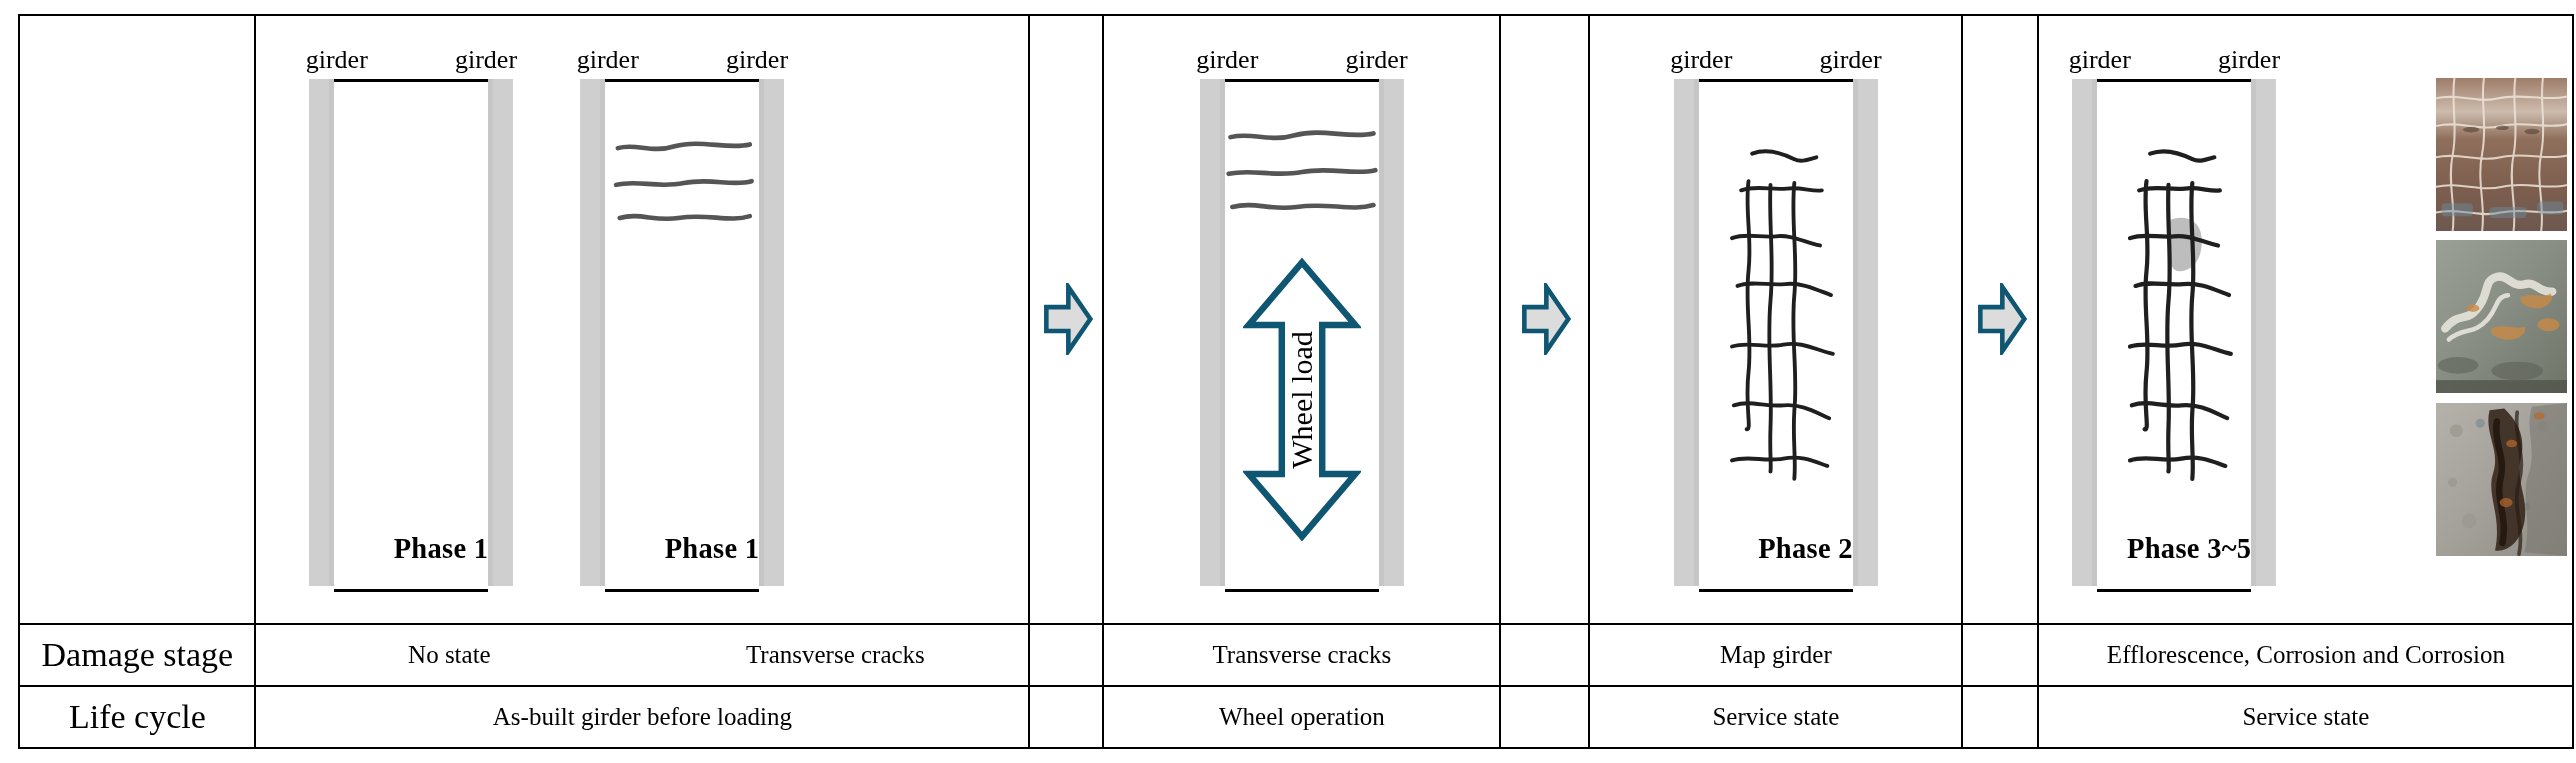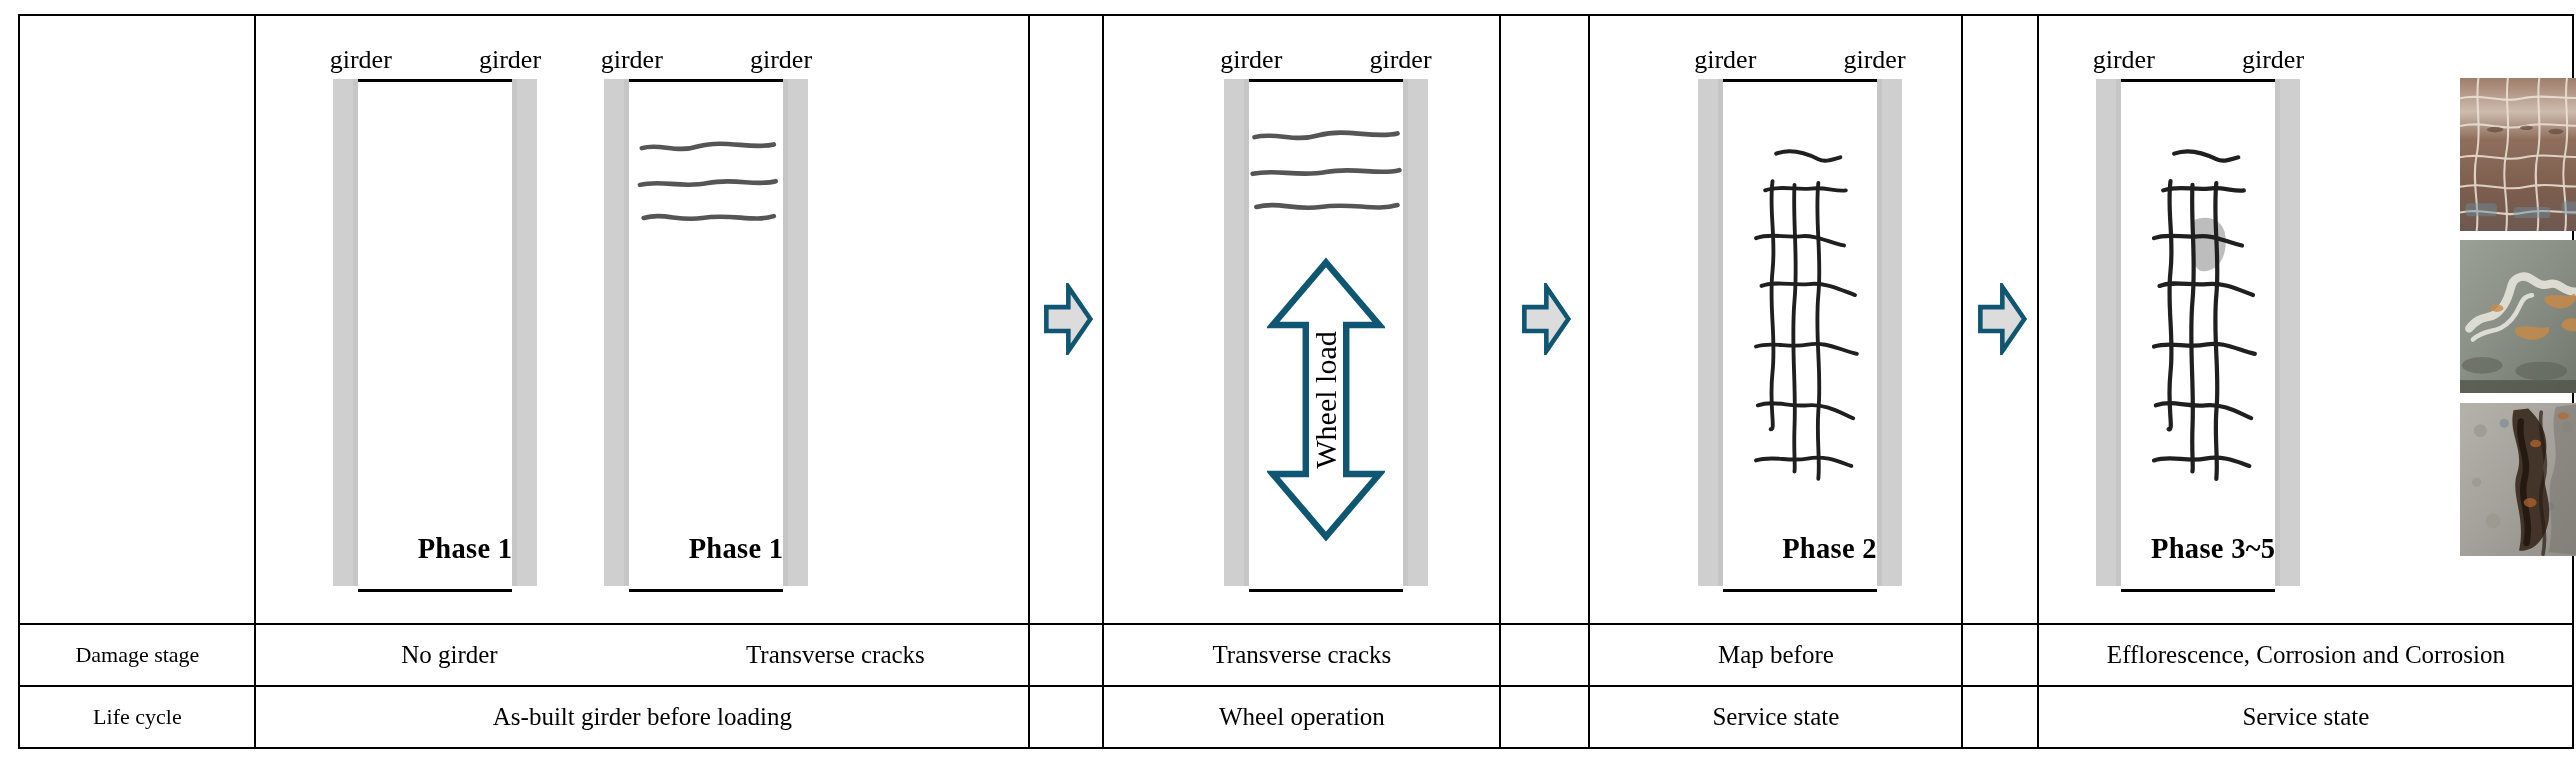--- a/index.html
+++ b/index.html
@@ -20,29 +20,29 @@
   }
   table.matrix td{
     border:2.8px solid #000;
     padding:0;
     vertical-align:middle;
     text-align:center;
     background:#fff;
   }
   td.spacer{border-top:2.8px solid #000;border-bottom:2.8px solid #000;}
   td.gap{border:2.8px solid #000;}
-  td.rowlabel{font-size:22px;}
+  td.rowlabel{font-size:34px;}
   td.rowtext{font-size:25px;}
   tr.r-decks td{height:579px;}
   tr.r-damage td{height:57px;}
   tr.r-life  td{height:57px;}
 
   
   .deckwrap{
-    position:relative;width:100%;height:579px;margin-left:24px;
+    position:relative;width:100%;height:579px;
   }
   .deck{
     position:absolute;top:16.5px;
     width:204px;height:541px;
   }
   .gl-label{
     position:absolute;top:0;font-size:26px;line-height:27.6px;
     white-space:nowrap;color:#000;
   }
   .gl-left{left:-3.7px;}
@@ -358,28 +358,28 @@
 
           </div>
         </div>
       </td>
     </tr>
 
     <tr class="r-damage">
       <td class="rowlabel">Damage stage</td>
       <td>
         <div style="display:flex;width:100%">
-          <div style="flex:1;font-size:25px">No girder</div>
+          <div style="flex:1;font-size:25px">No state</div>
           <div style="flex:1;font-size:25px">Transverse cracks</div>
         </div>
       </td>
       <td class="gap"></td>
       <td class="rowtext">Transverse cracks</td>
       <td class="gap"></td>
-      <td class="rowtext">Map before</td>
+      <td class="rowtext">Map girder</td>
       <td class="gap"></td>
       <td class="rowtext">Efflorescence, Corrosion and Corrosion</td>
     </tr>
 
     <tr class="r-life">
       <td class="rowlabel">Life cycle</td>
       <td class="rowtext">As-built girder before loading</td>
       <td class="gap"></td>
       <td class="rowtext">Wheel operation</td>
       <td class="gap"></td>

